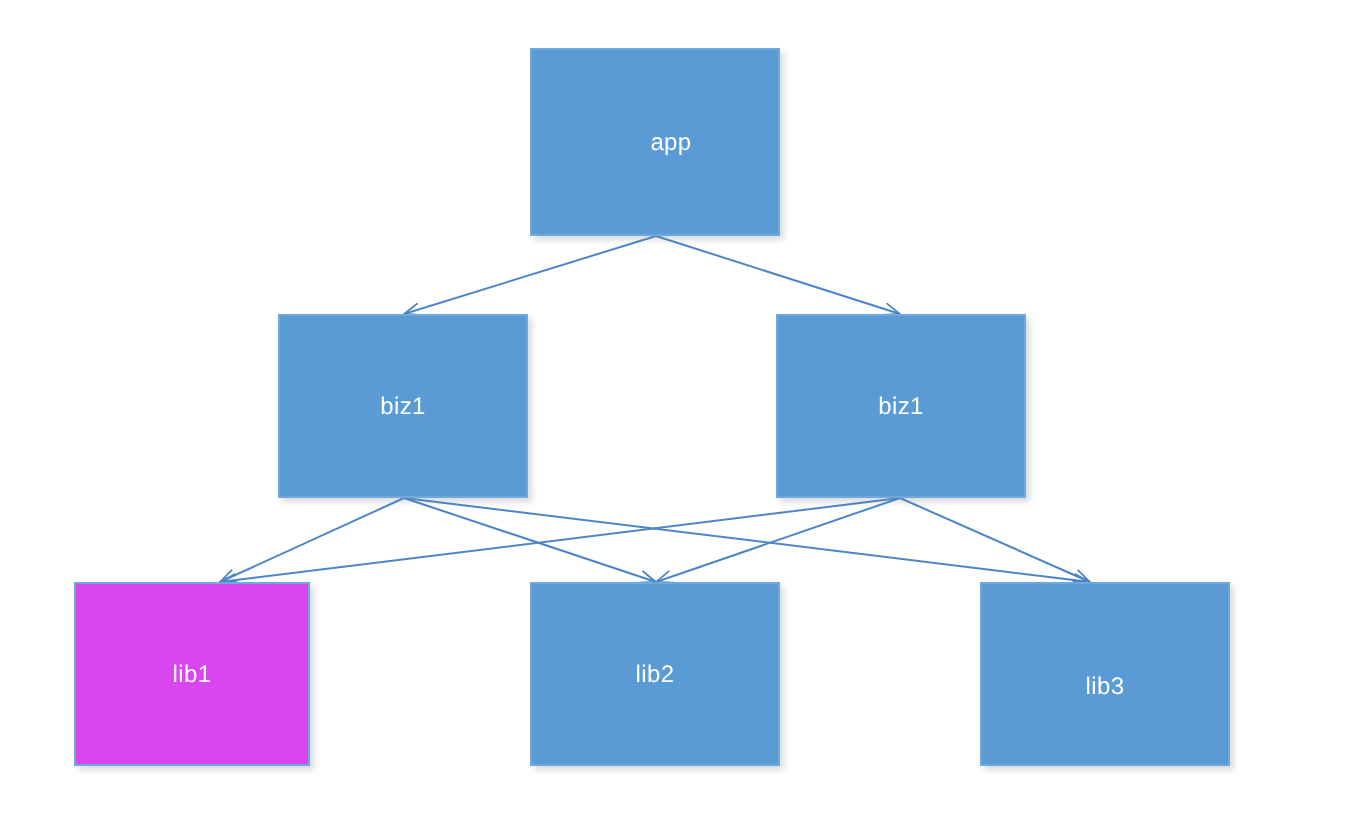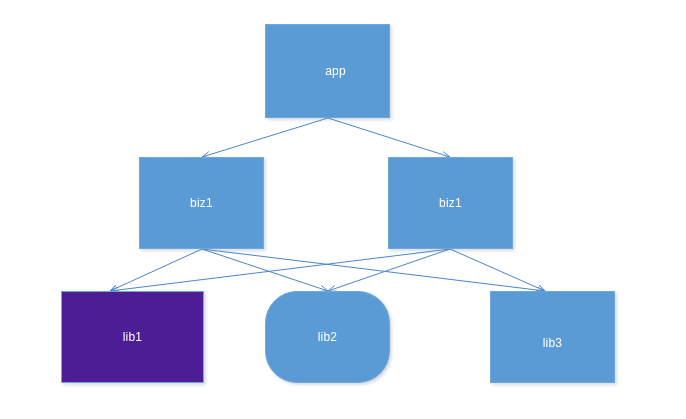--- a/index.html
+++ b/index.html
@@ -77,24 +77,24 @@
   <div id="node-layer">
       <div class="node" style="left: 265px; top: 24px; width: 125px; height: 94px; background: rgb(91, 155, 213); border-color: rgb(111, 168, 220);">
         <span class="node-label" style="color: rgb(255, 255, 255); margin-left: 16px;">app</span>
       </div>
       <div class="node" style="left: 139px; top: 157px; width: 125px; height: 92px; background: rgb(91, 155, 213); border-color: rgb(111, 168, 220);">
         <span class="node-label" style="color: rgb(255, 255, 255);">biz1</span>
       </div>
       <div class="node" style="left: 388px; top: 157px; width: 125px; height: 92px; background: rgb(91, 155, 213); border-color: rgb(111, 168, 220);">
         <span class="node-label" style="color: rgb(255, 255, 255);">biz1</span>
       </div>
-      <div class="node" style="left: 37px; top: 291px; width: 143px; height: 92px; background: #4c1d95; border-color: rgb(111, 168, 220); margin-left: 24px;">
+      <div class="node" style="left: 37px; top: 291px; width: 118px; height: 92px; background: #d946ef; border-color: rgb(111, 168, 220);">
         <span class="node-label" style="color: rgb(255, 255, 255);">lib1</span>
       </div>
-      <div class="node" style="left: 265px; top: 291px; width: 125px; height: 92px; background: rgb(91, 155, 213); border-color: rgb(111, 168, 220); border-radius: 32px;">
+      <div class="node" style="left: 265px; top: 291px; width: 125px; height: 92px; background: rgb(91, 155, 213); border-color: rgb(111, 168, 220);">
         <span class="node-label" style="color: rgb(255, 255, 255);">lib2</span>
       </div>
       <div class="node" style="left: 490px; top: 291px; width: 125px; height: 92px; background: rgb(91, 155, 213); border-color: rgb(111, 168, 220);">
         <span class="node-label" style="color: rgb(255, 255, 255); margin-top: 12px;">lib3</span>
       </div>
     </div>
 
 </div>
 
 </body></html>

